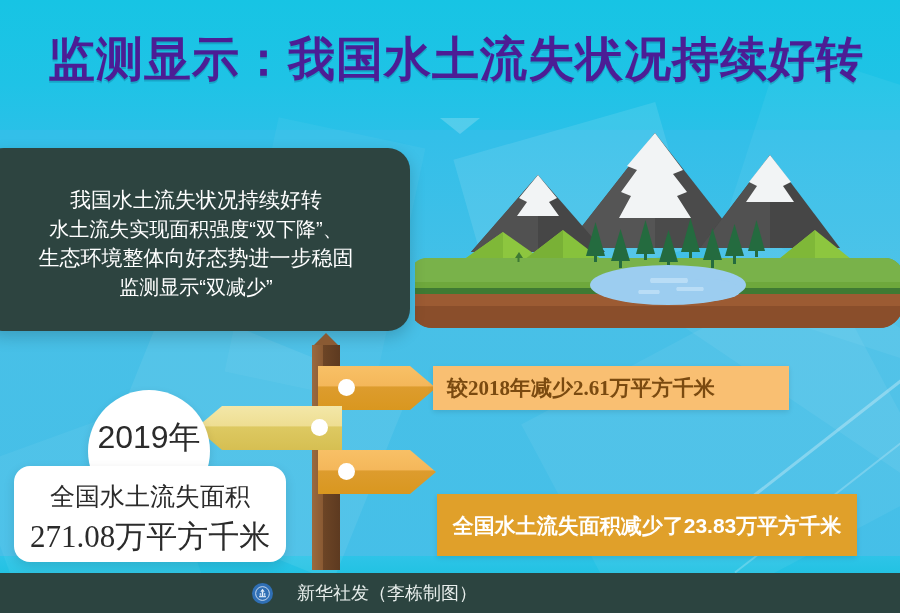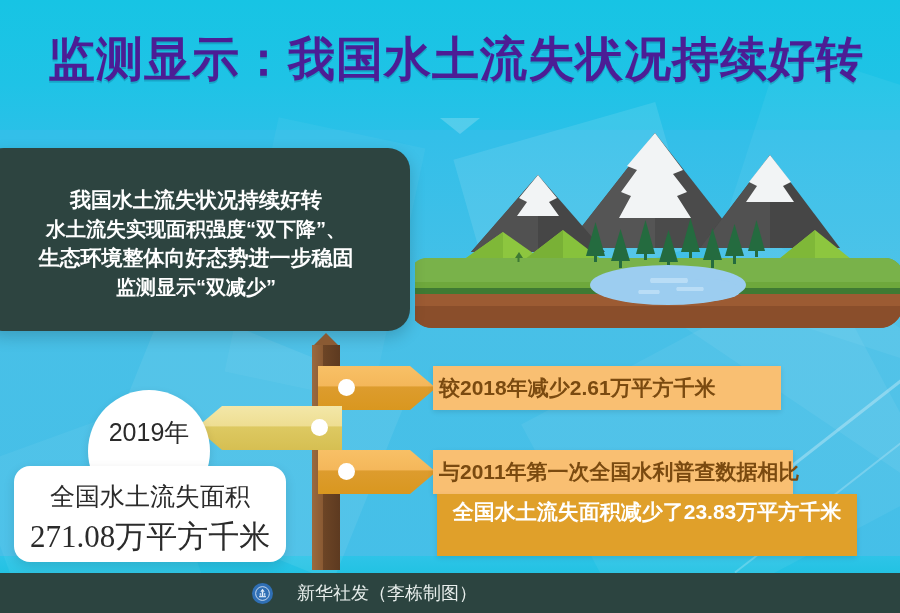--- a/index.html
+++ b/index.html
@@ -85,21 +85,21 @@
     position:absolute;left:-18px;top:148px;width:428px;height:183px;
     background:#2d4440;
     border-radius:22px;
     box-shadow:0 6px 16px rgba(0,0,0,0.18);
   }
   .panel-lines{
     position:absolute;left:-18px;top:158px;width:428px;height:170px;
     display:flex;flex-direction:column;align-items:center;justify-content:center;
     color:#ffffff;
   }
-  .pl{font-size:21px;font-weight:bold;line-height:1.42;text-align:center;white-space:nowrap;}
+  .pl{font-size:21px;font-weight:normal;line-height:1.42;text-align:center;white-space:nowrap;}
   .pl.small{font-size:20px;}
 
   
   .scene{position:absolute;left:415px;top:130px;width:485px;height:215px;}
   .scene svg{display:block;}
 
   
   .post{
     position:absolute;left:312px;top:345px;width:28px;height:225px;
     background:linear-gradient(90deg,#9a6a40 0%,#8a5a33 38%,#6d4526 39%,#5d3a20 100%);
@@ -139,21 +139,21 @@
   #sign3{left:318px;top:450px;width:118px;}
 
   
   .circle2019{
     position:absolute;left:88px;top:390px;width:122px;height:122px;
     background:#ffffff;border-radius:50%;
     box-shadow:0 3px 9px rgba(0,0,0,0.10);
   }
   .circle2019 span{
     position:absolute;left:0;top:26px;width:122px;text-align:center;
-    font-size:25px;color:#2b2b2b;
+    font-size:32px;color:#2b2b2b;
   }
   .card{
     position:absolute;left:14px;top:466px;width:272px;height:96px;
     background:#ffffff;border-radius:16px;
     box-shadow:0 4px 12px rgba(0,0,0,0.12);
     font-family:Liberation Serif, serif;
   }
   .card .l1{
     position:absolute;left:0;top:14px;width:272px;text-align:center;
     font-size:25px;color:#2b2b2b;white-space:nowrap;
@@ -163,35 +163,36 @@
     font-size:31px;color:#2b2b2b;white-space:nowrap;
   }
 
   
   .callout{
     position:absolute;
     background:#f9bf72;
     color:#7a4a10;
     font-size:21px;font-weight:bold;
     display:flex;align-items:center;
-    padding-left:6px;
+    padding-left:14px;
     white-space:nowrap;
     box-shadow:0 2px 5px rgba(0,0,0,0.10);
+    font-family:Liberation Serif, serif;
   }
   #callout1{left:433px;top:366px;width:342px;height:44px;}
   #callout2{left:433px;top:450px;width:354px;height:44px;}
 
   .callout-sub{
     position:absolute;left:437px;top:494px;width:420px;height:62px;
     background:#e0a02a;
     color:#ffffff;
     font-size:21px;font-weight:bold;
     text-align:center;
     line-height:1.42;
-    padding-top:3px;
+    padding-top:17px;
     box-sizing:border-box;
     box-shadow:0 2px 5px rgba(0,0,0,0.10);
   }
   .callout-sub div{white-space:nowrap;}
 
   
   .footer-inner{
     position:absolute;left:0;top:573px;width:729px;height:40px;
     display:flex;align-items:center;justify-content:center;gap:24px;
     color:#e8eeec;font-size:18px;
@@ -307,21 +308,20 @@
 
   <div class="circle2019">
     <span>2019年</span>
   </div>
   <div class="card">
     <div class="l1">全国水土流失面积</div>
     <div class="l2">271.08万平方千米</div>
   </div>
 
   <div class="callout" id="callout1">较2018年减少2.61万平方千米</div>
-  <div class="callout" id="callout2">与2011年第一次全国水利普查数据相比</div>
 
   <div class="callout-sub">
     <div>全国水土流失面积减少了23.83万平方千米</div>
   </div>
 
   <div class="footer-band"></div>
   <div class="footer-inner">
     <div class="xh-logo">
       <svg width="15" height="15" viewBox="0 0 24 24" xmlns="http://www.w3.org/2000/svg">
         <circle cx="12" cy="12" r="11" fill="none" stroke="#dbe7f5" stroke-width="1.4"></circle>

